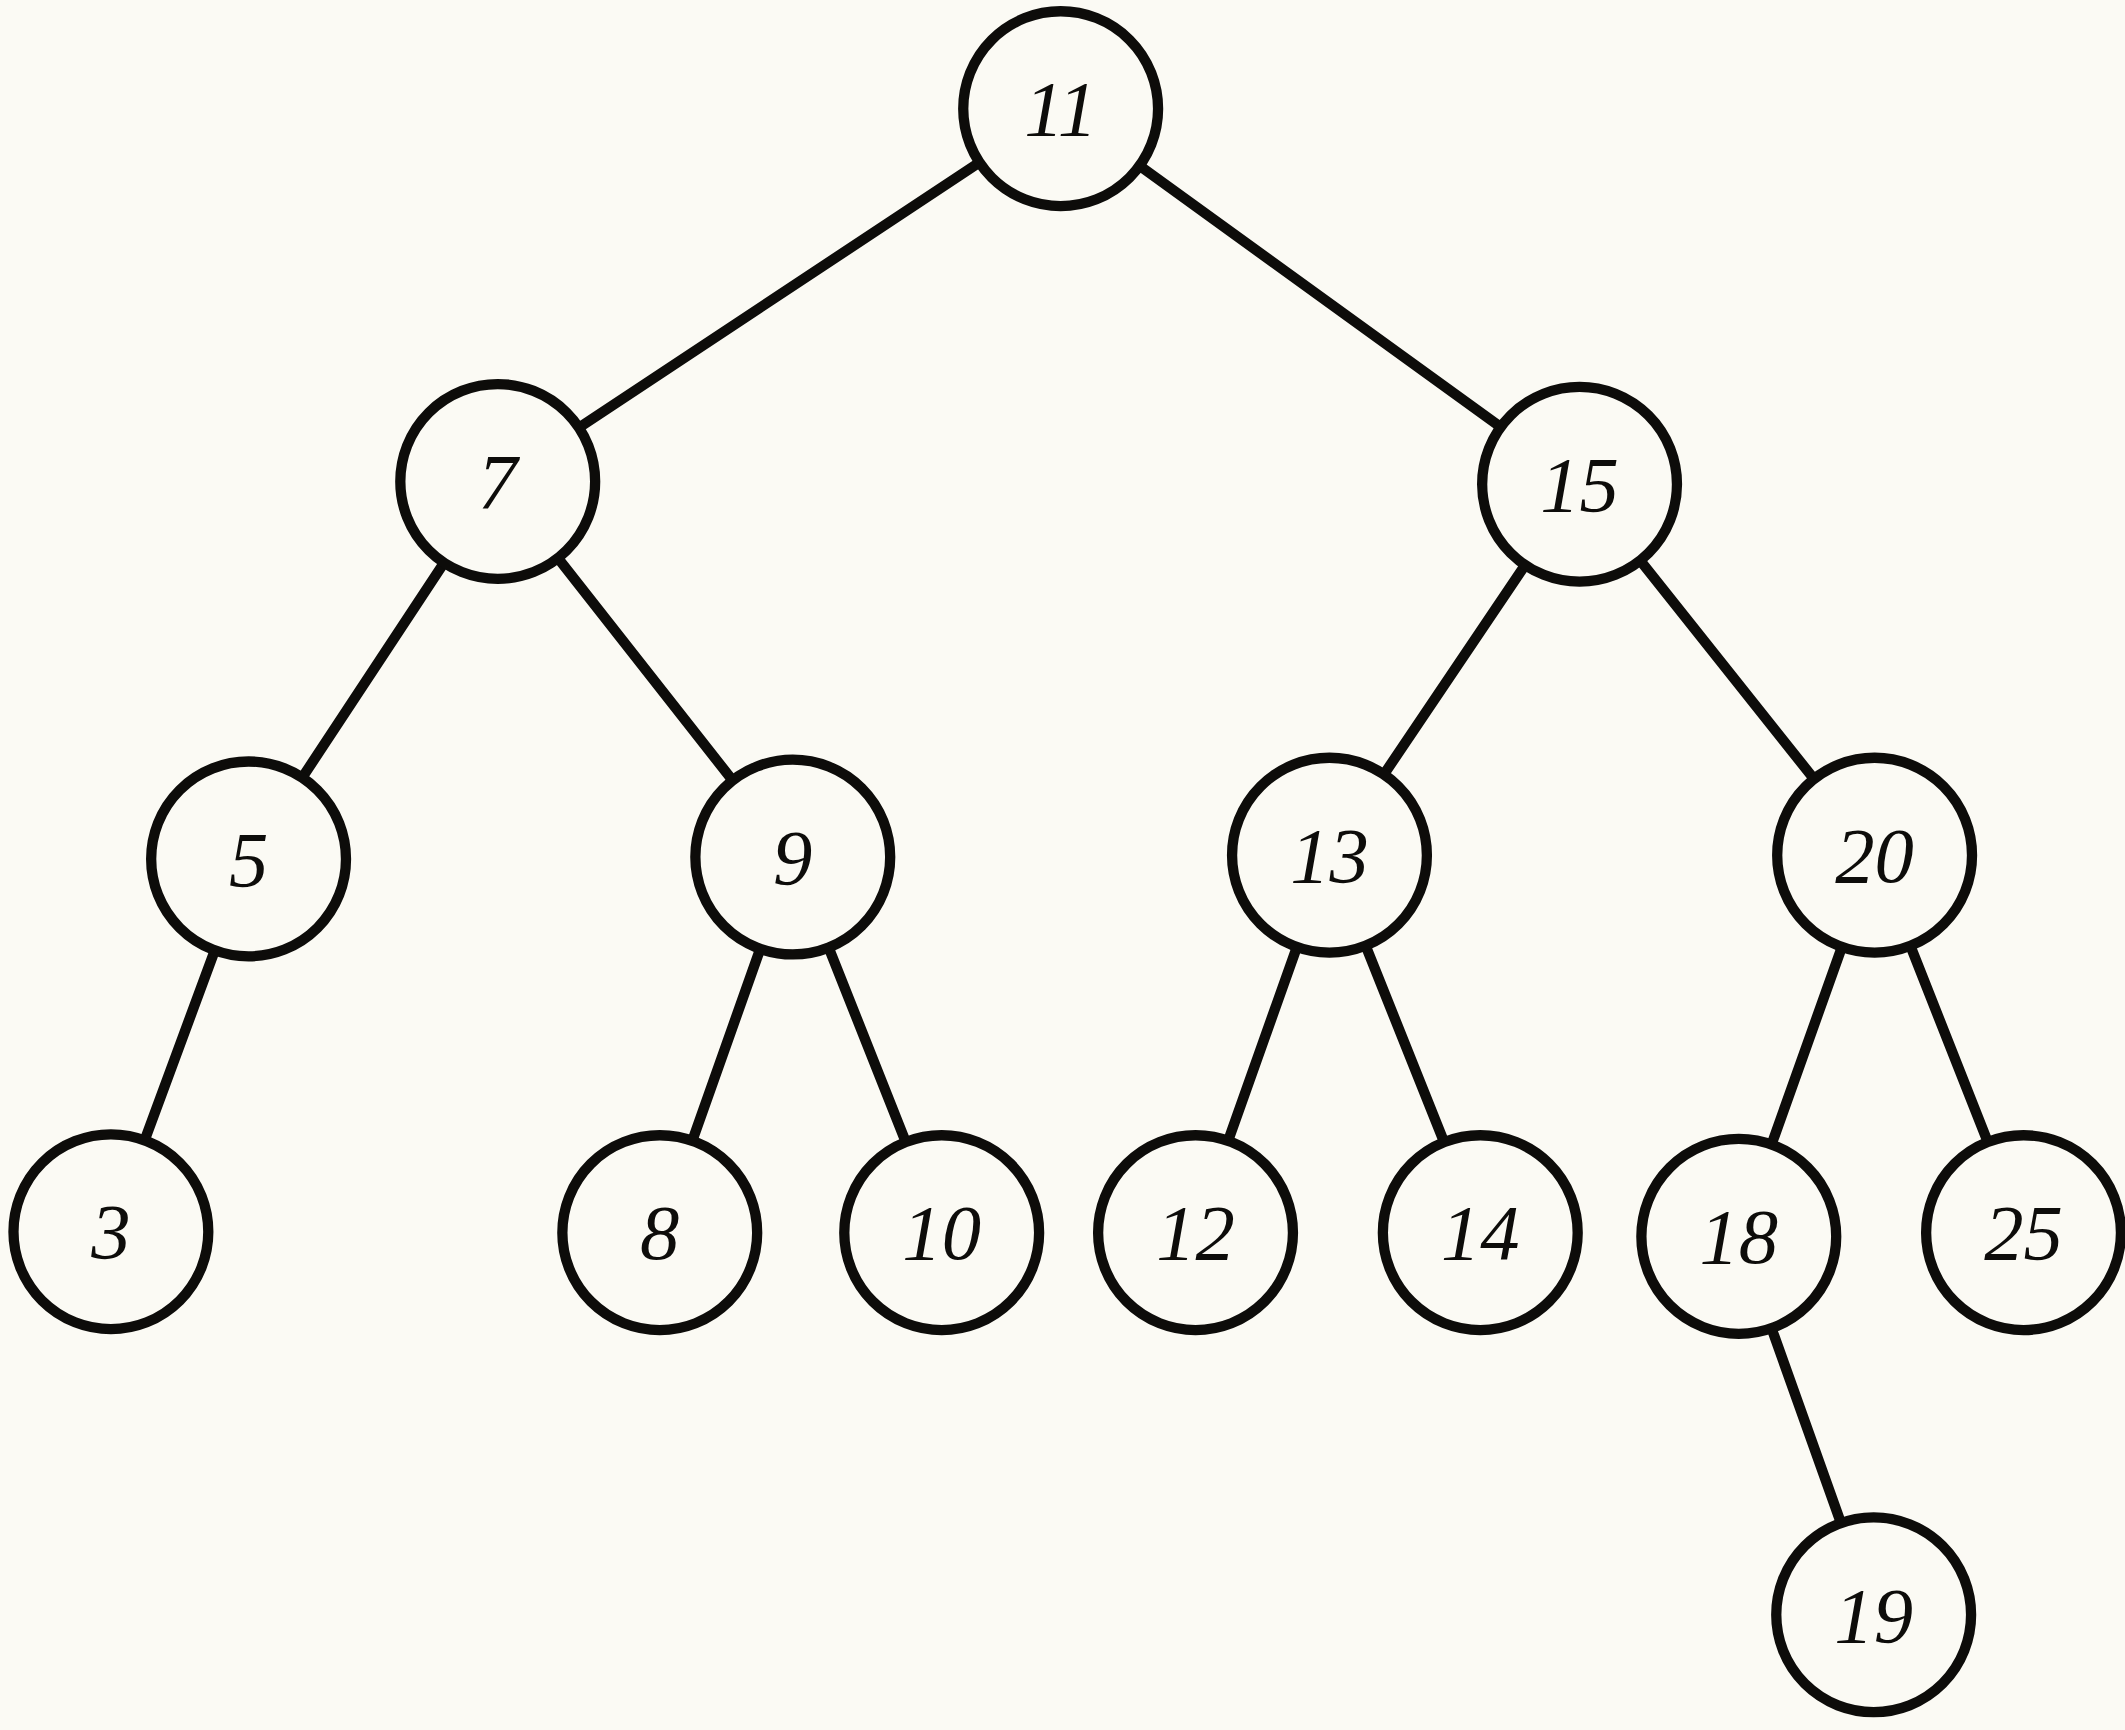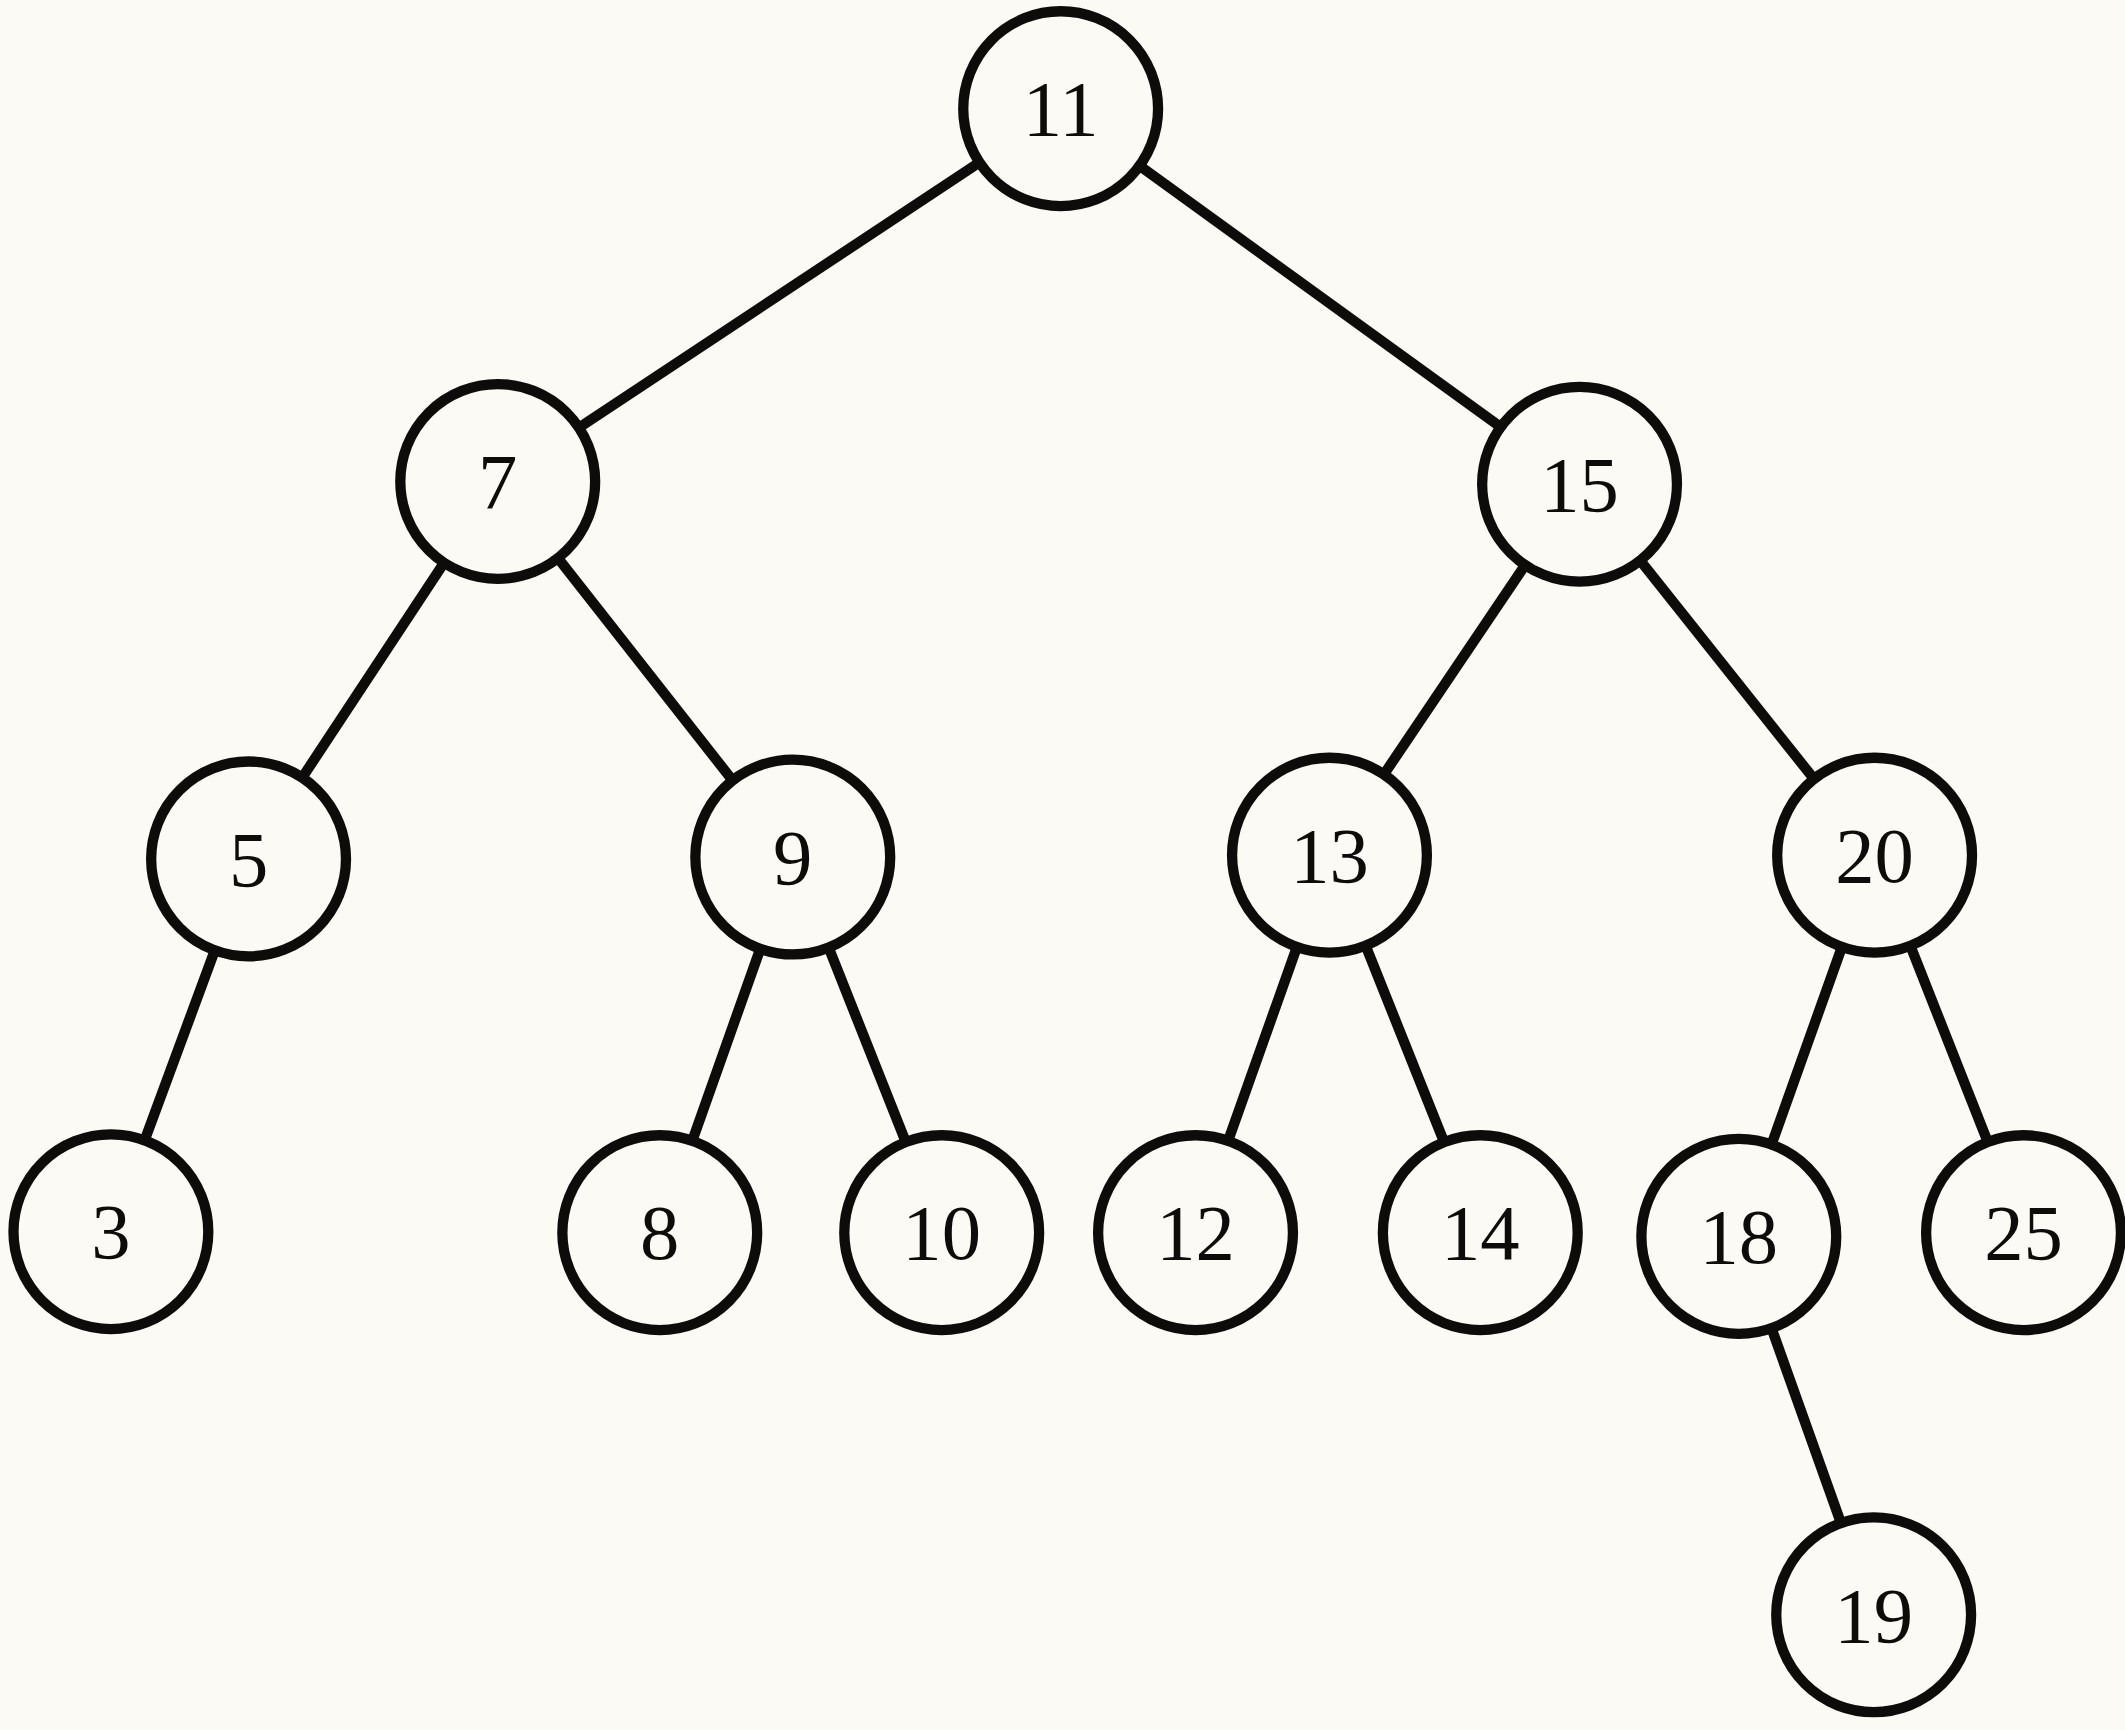--- a/index.html
+++ b/index.html
@@ -4,20 +4,21 @@
 <style>
   html, body {
     margin: 0;
     padding: 0;
   }
   .stage {
     position: relative;
     width: 2126px;
     height: 1730px;
     overflow: hidden;
+    font-style: italic;
   }
   #tree-svg {
     display: block;
   }
   .node-label {
     font-family: "Liberation Serif", "DejaVu Serif", serif;
     font-weight: normal;
   }
 </style>
 </head>

